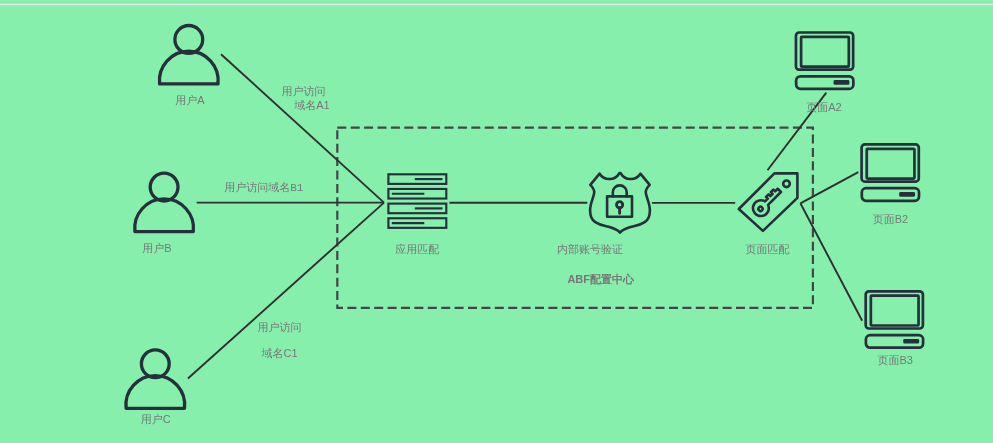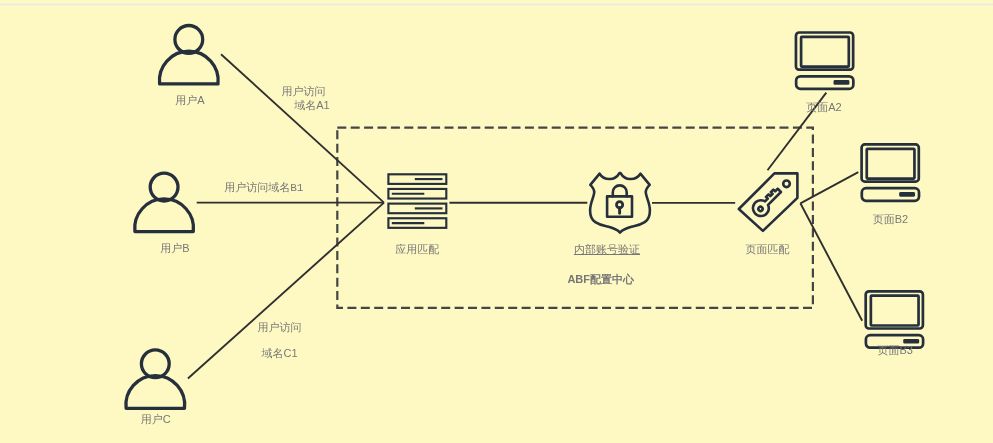--- a/index.html
+++ b/index.html
@@ -1,18 +1,18 @@
 <!DOCTYPE html>
 <html><head>
 <meta charset="utf-8">
 <title>diagram</title>
 <style>
   html,body{margin:0;padding:0;background:#ffffff;}
   body{width:993px;height:443px;overflow:hidden;font-family:"Liberation Sans",sans-serif;}
-  #stage{position:relative;width:993px;height:443px;background:#fef9c3;}
+  #stage{position:relative;width:993px;height:443px;background:#86efac;}
   svg#art{position:absolute;left:0;top:0;width:993px;height:443px;display:block;}
   .lbl{position:absolute;font-family:"Liberation Sans",sans-serif;font-size:11px;color:#777777;white-space:nowrap;line-height:13.7px;text-align:center;transform:translateX(-50%) translateZ(0);}
 </style>
 </head>
 <body>
 
 <div id="stage">
 <svg id="art" viewBox="0 0 993 443" xmlns="http://www.w3.org/2000/svg">
 
   <line x1="0" y1="4.5" x2="993" y2="4.5" stroke="#e8e8e8" stroke-width="1.5"></line>
@@ -111,30 +111,30 @@
   </g>
   <g stroke="#26303d" fill="none" stroke-width="2.7" transform="translate(865.7 291.3)">
     <rect x="0" y="0" width="57.2" height="37.2" rx="3.2"></rect>
     <rect x="5.15" y="4.4" width="47.7" height="29.8" rx="0.8"></rect>
     <rect x="0.2" y="43.8" width="57.2" height="12.6" rx="4.2"></rect>
     <rect x="37.55" y="47.6" width="15.9" height="4.7" rx="1.4" fill="#26303d" stroke="none"></rect>
   </g>
 </svg>
 
 <div class="lbl" style="left:189.8px;top:94.4px;">用户A</div>
-<div class="lbl" style="left:175px;top:242.3px;">用户B</div>
+<div class="lbl" style="left:157px;top:242.3px;">用户B</div>
 <div class="lbl" style="left:155.8px;top:413px;">用户C</div>
 
 <div class="lbl" style="left:303.5px;top:85.4px;">用户访问</div>
 <div class="lbl" style="left:312px;top:99.1px;">域名A1</div>
 <div class="lbl" style="left:263.8px;top:181.9px;font-family:Liberation Mono, monospace;">用户访问域名B1</div>
 <div class="lbl" style="left:279.4px;top:320.8px;">用户访问</div>
 <div class="lbl" style="left:279.6px;top:335.1px;margin-top:12px;">域名C1</div>
 
 <div class="lbl" style="left:417.2px;top:242.7px;">应用匹配</div>
-<div class="lbl" style="left:607px;top:242.7px;text-decoration:underline;">内部账号验证</div>
+<div class="lbl" style="left:590px;top:242.7px;">内部账号验证</div>
 <div class="lbl" style="left:767.5px;top:242.7px;">页面匹配</div>
 <div class="lbl" style="left:600.7px;top:273px;font-weight:bold;">ABF配置中心</div>
 
 <div class="lbl" style="left:824px;top:100.8px;">页面A2</div>
 <div class="lbl" style="left:890.4px;top:212.8px;">页面B2</div>
-<div class="lbl" style="left:895.2px;top:344px;">页面B3</div>
+<div class="lbl" style="left:895.2px;top:354px;">页面B3</div>
 </div>
 
 </body></html>

